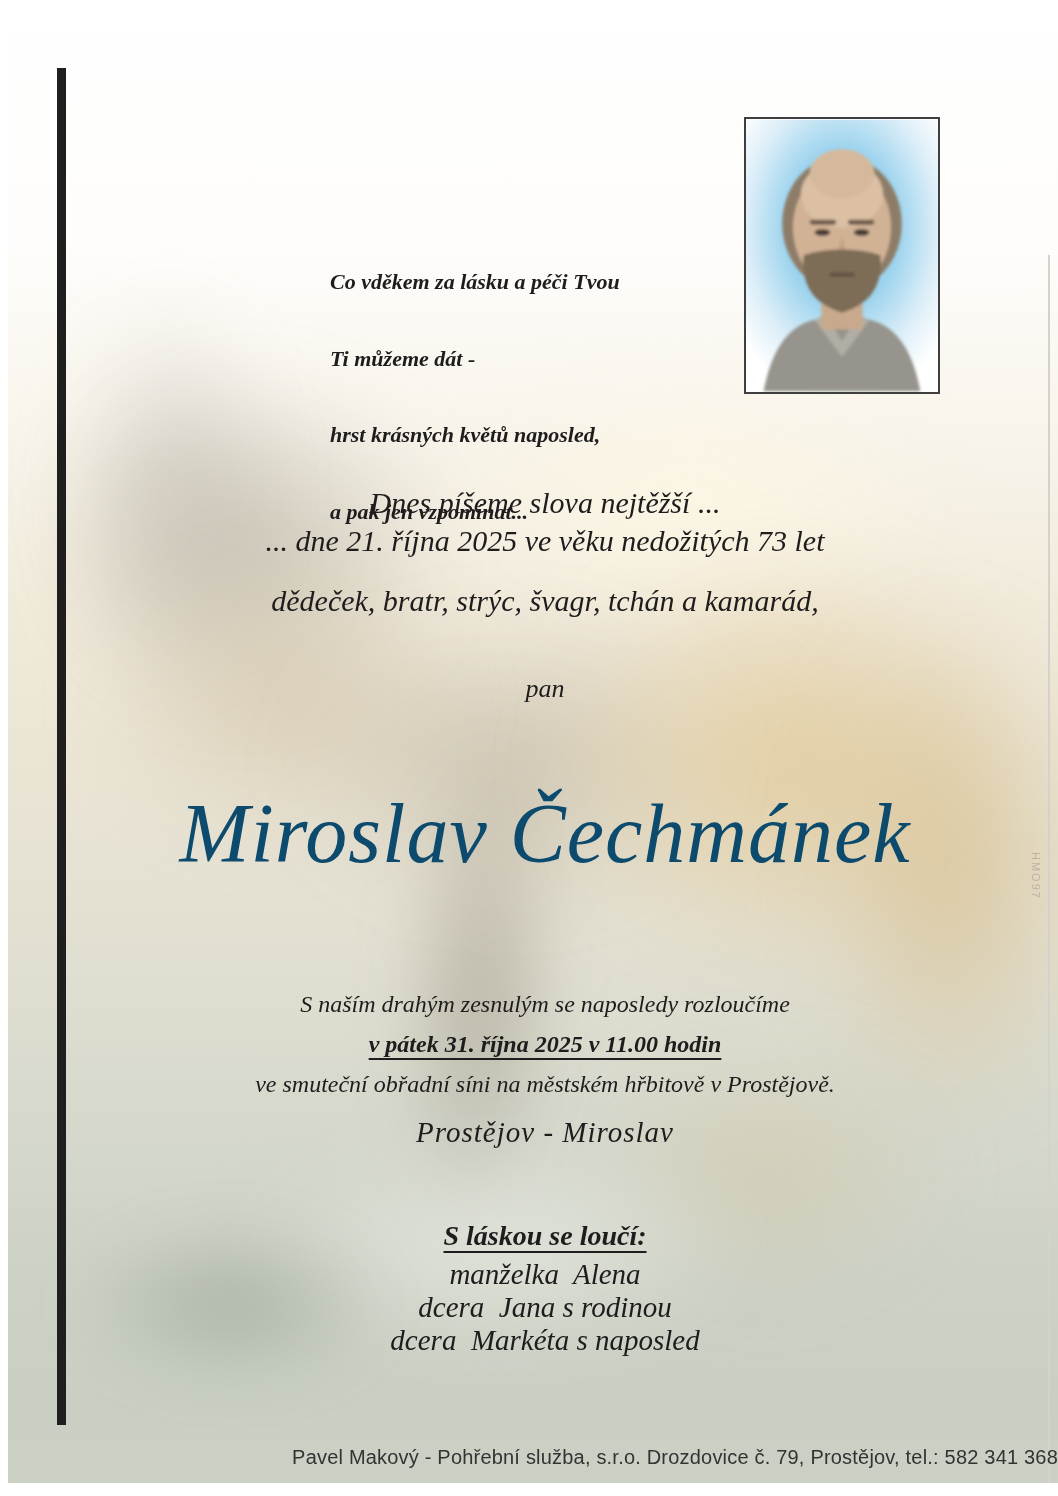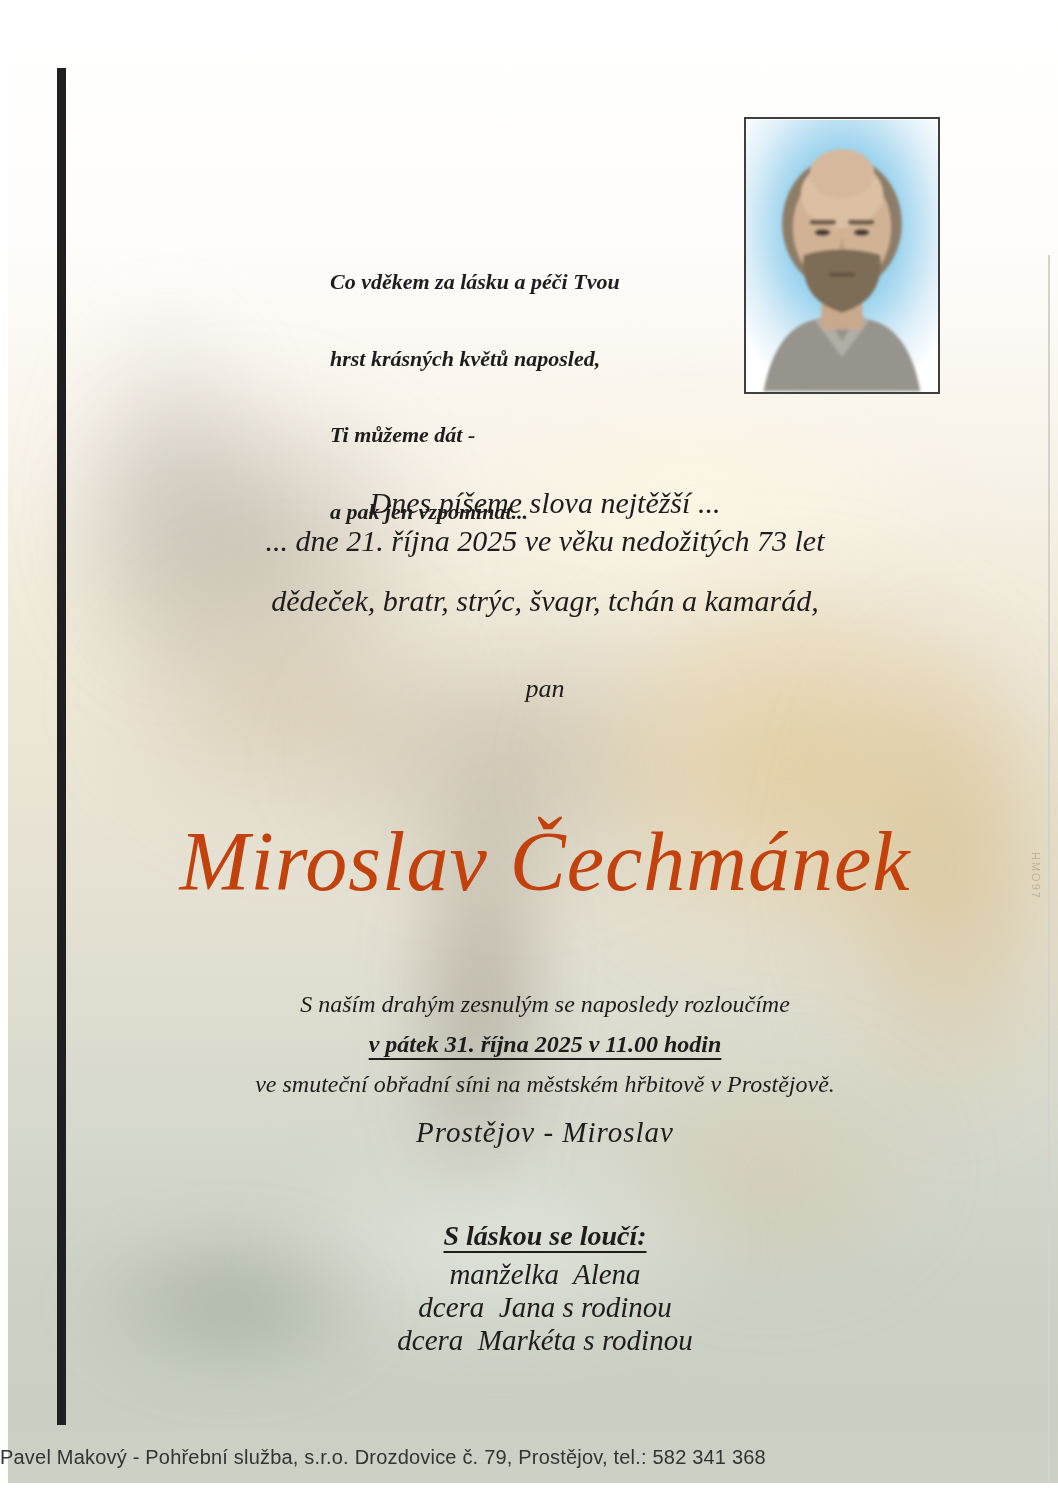--- a/index.html
+++ b/index.html
@@ -57,31 +57,31 @@
   .photo{position:absolute;left:744px;top:117px;width:196px;height:277px;
     border:2px solid #3f3f3f;box-sizing:border-box;background:#fff;}
   .photo svg{display:block;width:100%;height:100%;}
   
   .txt{position:absolute;font-style:italic;}
   .poem{left:330px;top:218px;font-weight:bold;font-size:22px;line-height:25.5px;white-space:pre;}
   .content-center{left:70px;width:950px;text-align:center;}
   .opening{top:484px;font-size:30px;line-height:38px;}
   .family{top:582px;font-size:30px;line-height:37px;}
   .pan{top:674px;font-size:26px;}
-  .name{top:816px;font-size:84px;line-height:92px;letter-spacing:1px;color:#c2410c;}
+  .name{top:788px;font-size:84px;line-height:92px;letter-spacing:1px;color:#0c4a6e;}
   .farewell{top:976px;font-size:24px;line-height:40px;margin-top:8px;}
   .farewell .bold-underline{font-weight:bold;text-decoration:underline;
     text-decoration-thickness:2px;text-underline-offset:6px;}
   .place{top:1116px;font-size:29px;letter-spacing:1px;}
   .mourners{top:1218px;font-size:29px;line-height:33px;}
   .mourners-heading{font-weight:bold;font-size:28px;line-height:36px;
     text-decoration:underline;text-decoration-thickness:2px;text-underline-offset:6px;
     margin-bottom:4px;}
   .mourner-line{white-space:pre;}
-  .footer{left:0;top:1446px;width:100%;text-align:left;font-style:normal;
+  .footer{left:0;top:1446px;width:100%;text-align:right;font-style:normal;
     font-family:"Liberation Sans",sans-serif;font-size:20px;color:#333;letter-spacing:0.2px;}
 </style>
 </head>
 <body>
 
 <div class="page">
 
   <div class="bg">
     <div class="bg-base"></div>
     <div class="blob b-branch-gray"></div>
@@ -98,22 +98,22 @@
     <div class="edge-left"></div>
     <div class="edge-bottom"></div>
     <div class="edge-right"></div>
     <div class="scan-mark">HMO97</div>
   </div>
 
   <div class="left-bar"></div>
 
   <div class="txt poem">
     <div>Co vděkem za lásku a péči Tvou</div>
+    <div>Ti můžeme dát -</div>
     <div>hrst krásných květů naposled,</div>
-    <div>Ti můžeme dát -</div>
     <div>a pak jen vzpomínat...</div>
   </div>
 
   <div class="photo">
     <svg viewBox="0 0 196 277">
       <defs>
         <radialGradient id="bgblue" cx="50%" cy="40%" r="66%">
           <stop offset="0%" stop-color="#7cc4e4"></stop>
           <stop offset="45%" stop-color="#9ed4ee"></stop>
           <stop offset="75%" stop-color="#dceef8"></stop>
@@ -161,18 +161,18 @@
     <div class="bold-underline">v pátek 31. října 2025 v 11.00 hodin</div>
     <div>ve smuteční obřadní síni na městském hřbitově v Prostějově.</div>
   </div>
 
   <div class="txt content-center place">Prostějov - Miroslav</div>
 
   <div class="txt content-center mourners">
     <div class="mourners-heading">S láskou se loučí:</div>
     <div class="mourner-line">manželka  Alena</div>
     <div class="mourner-line">dcera  Jana s rodinou</div>
-    <div class="mourner-line">dcera  Markéta s rodinou</div>
+    <div class="mourner-line">dcera  Markéta s naposled</div>
   </div>
 
   <div class="txt footer">Pavel Makový - Pohřební služba, s.r.o. Drozdovice č. 79, Prostějov, tel.: 582 341 368</div>
 
 </div>
 
 </body></html>

